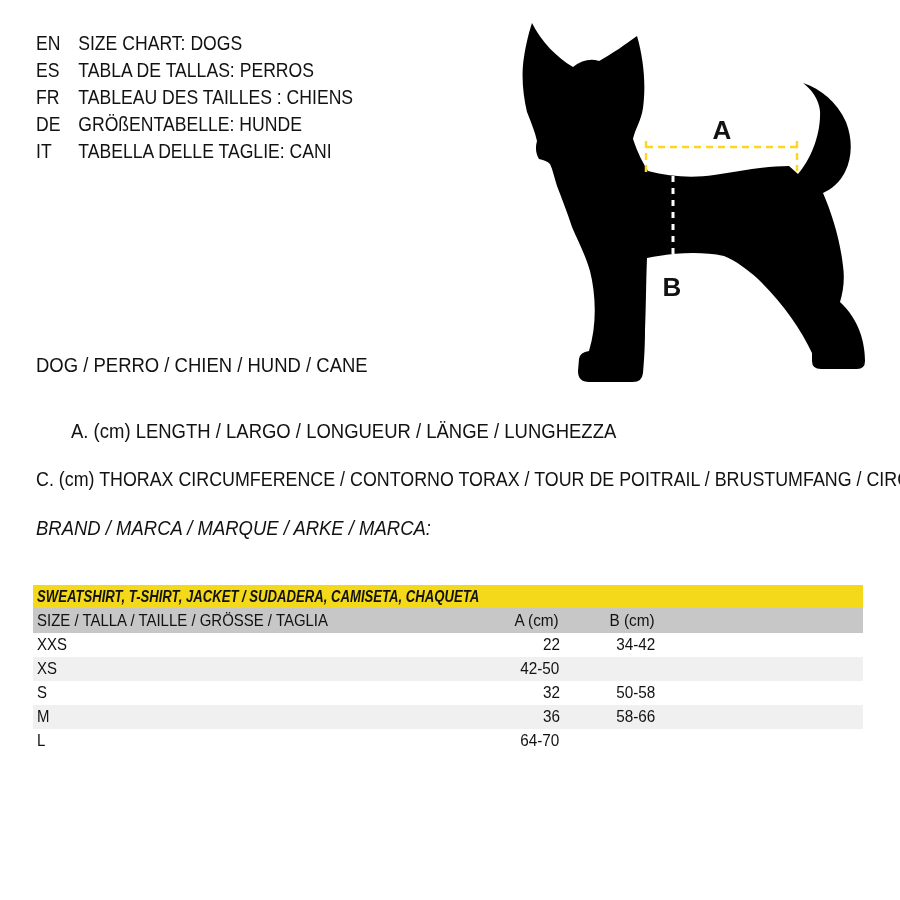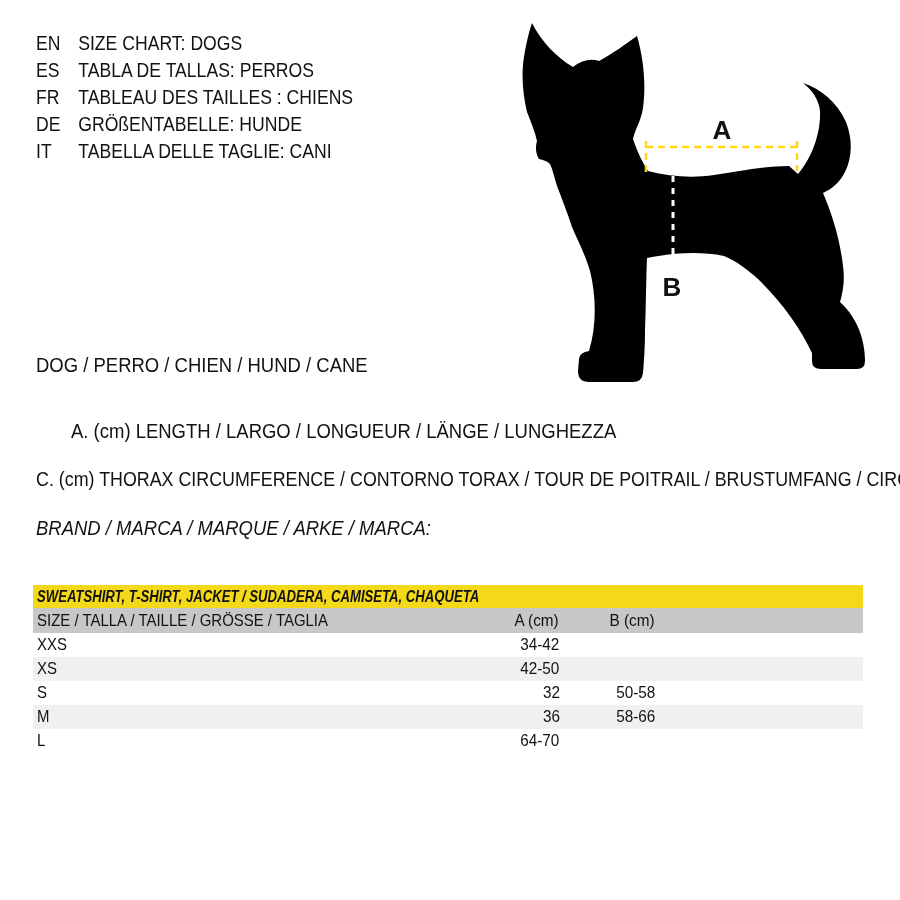--- a/index.html
+++ b/index.html
@@ -141,20 +141,21 @@
         <span class="cx">SIZE / TALLA / TAILLE / GRÖSSE / TAGLIA</span></div>
       <div class="cell-center">
         <span class="cxc">A (cm)</span></div>
       <div class="cell-center">
         <span class="cxc">B (cm)</span></div>
       <div></div>
     </div>
 
     <div class="grid-row">
       <div class="cell-left"><span class="cx">XXS</span></div>
+      <div class="cell-center"><span class="cxc">22</span></div>
       <div class="cell-center"><span class="cxc">34-42</span></div>
       <div></div>
     </div>
     <div class="grid-row row-alt">
       <div class="cell-left"><span class="cx">XS</span></div>
       <div class="cell-center"><span class="cxc">42-50</span></div>
       <div></div>
     </div>
     <div class="grid-row">
       <div class="cell-left"><span class="cx">S</span></div>

